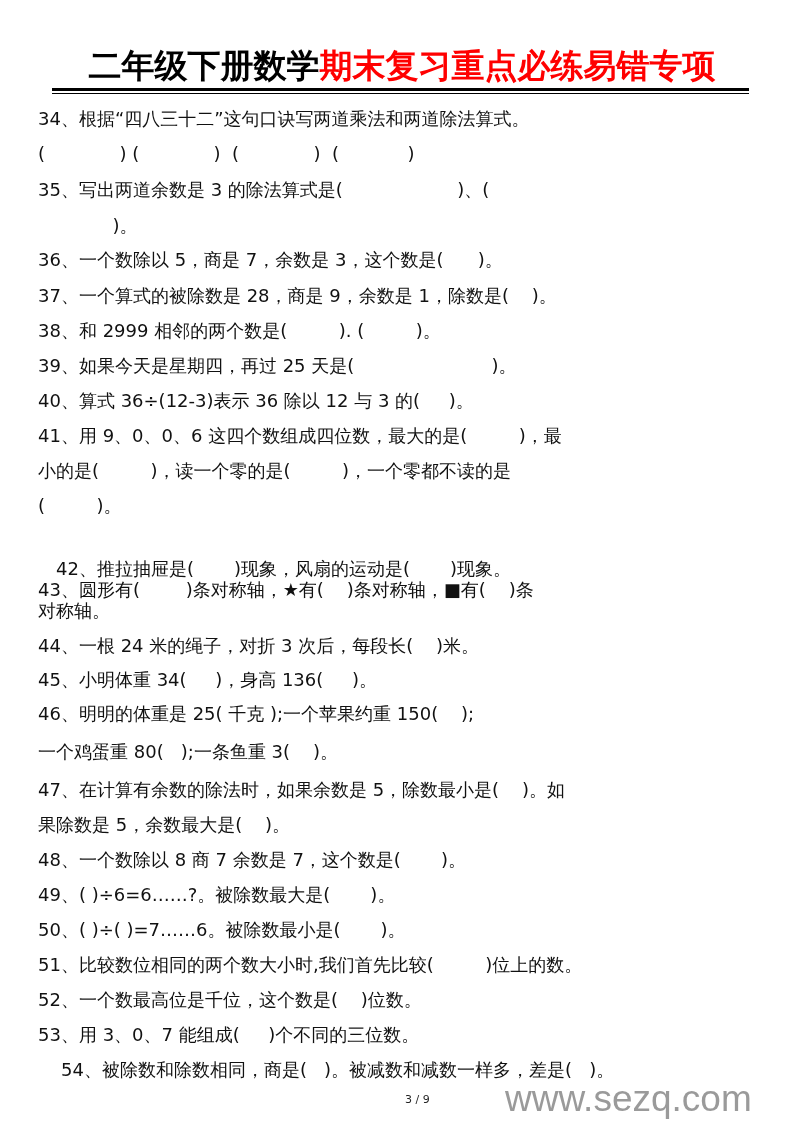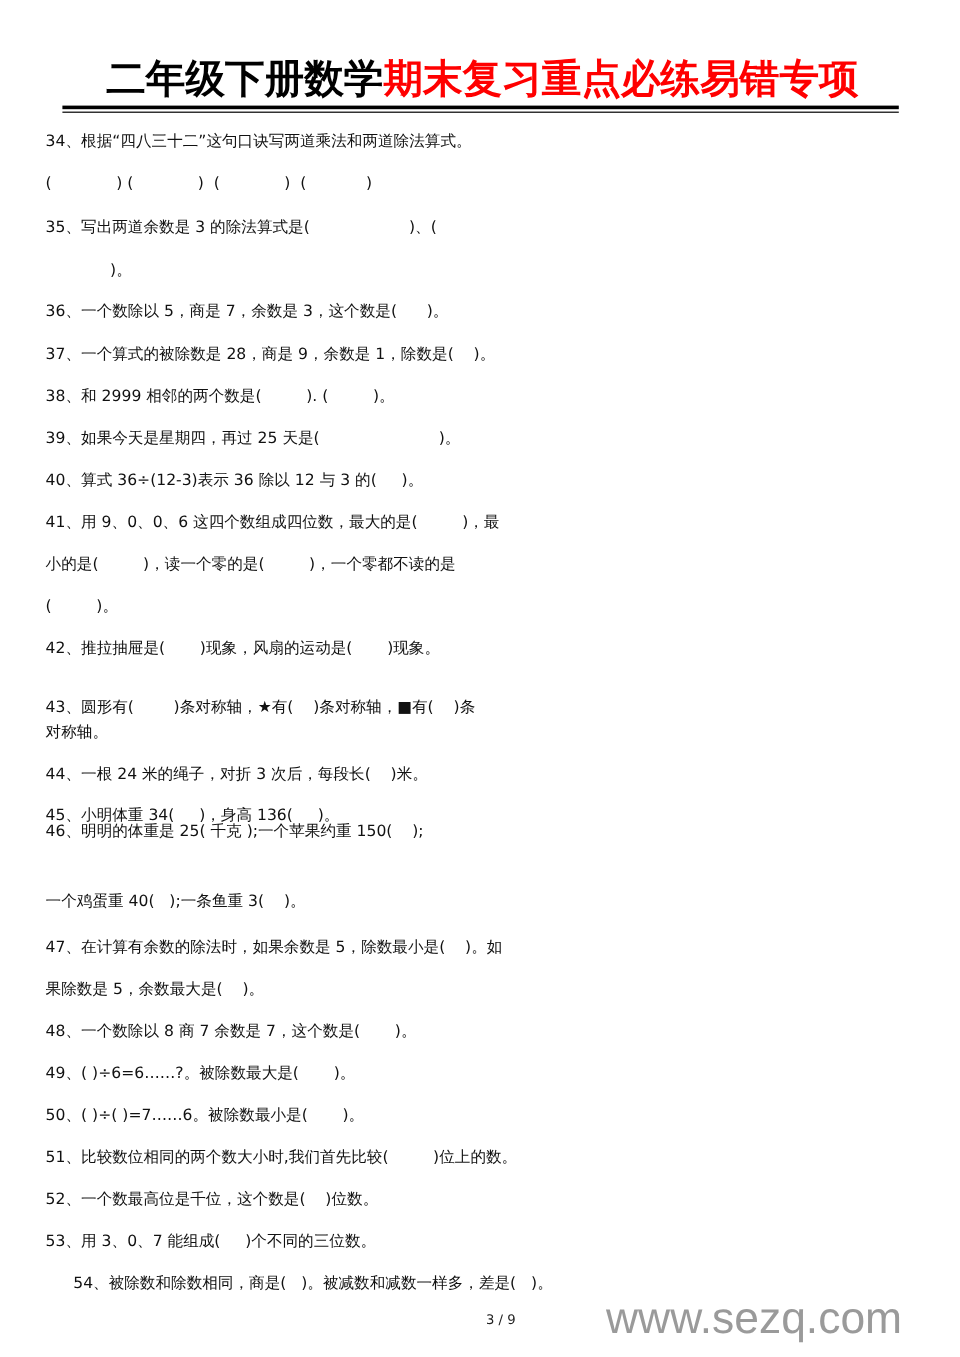--- a/index.html
+++ b/index.html
@@ -6,21 +6,21 @@
     body { width: 800px; height: 1131px; position: relative; overflow: hidden;
            font-family: "DejaVu Sans", "Liberation Sans", sans-serif; color: #111; }
     .title { position: absolute; top: 44px; left: 52px; width: 700px; text-align: center;
              font-size: 33px; font-weight: bold; letter-spacing: 0px; white-space: nowrap;
              line-height: 44px; }
     .title .black { color: #000; }
     .title .red { color: #ff0000; }
     .rule { position: absolute; left: 52px; width: 697px; background: #000; }
     .rule.r1 { top: 88px; height: 3px; }
     .rule.r2 { top: 93px; height: 1px; }
-    .line { position: absolute; left: 38px; font-size: 13px; line-height: 28px;
+    .line { position: absolute; left: 38px; font-size: 18px; line-height: 28px;
             white-space: pre; color: #111; }
     .page-num { position: absolute; top: 1093px; left: 389px; font-size: 11px;
                 font-family: "DejaVu Sans", sans-serif; color: #222; margin-left: 16px; }
     .watermark { position: absolute; top: 1078px; left: 505px; font-size: 37px;
                  color: rgba(120,120,120,0.75); font-family: "Liberation Sans", sans-serif;
                  letter-spacing: 0px; text-align: center; }
   </style>
 </head>
 <body>
 
@@ -36,27 +36,27 @@
     <div class="line" style="top: 176px;">35、写出两道余数是 3 的除法算式是(                    )、(</div>
     <div class="line" style="top: 212px;">             )。</div>
     <div class="line" style="top: 246px;">36、一个数除以 5，商是 7，余数是 3，这个数是(      )。</div>
     <div class="line" style="top: 282px;">37、一个算式的被除数是 28，商是 9，余数是 1，除数是(    )。</div>
     <div class="line" style="top: 317px;">38、和 2999 相邻的两个数是(         ). (         )。</div>
     <div class="line" style="top: 352px;">39、如果今天是星期四，再过 25 天是(                        )。</div>
     <div class="line" style="top: 387px;">40、算式 36÷(12-3)表示 36 除以 12 与 3 的(     )。</div>
     <div class="line" style="top: 422px;">41、用 9、0、0、6 这四个数组成四位数，最大的是(         )，最</div>
     <div class="line" style="top: 457px;">小的是(         )，读一个零的是(         )，一个零都不读的是</div>
     <div class="line" style="top: 492px;">(         )。</div>
-    <div class="line" style="top: 527px;">42、推拉抽屉是(       )现象，风扇的运动是(       )现象。</div>
+    <div class="line" style="top: 555px; margin-left: 18px;">42、推拉抽屉是(       )现象，风扇的运动是(       )现象。</div>
     <div class="line" style="top: 576px;">43、圆形有(        )条对称轴，★有(    )条对称轴，■有(    )条</div>
     <div class="line" style="top: 597px;">对称轴。</div>
     <div class="line" style="top: 632px;">44、一根 24 米的绳子，对折 3 次后，每段长(    )米。</div>
     <div class="line" style="top: 666px;">45、小明体重 34(     )，身高 136(     )。</div>
-    <div class="line" style="top: 680px;">46、明明的体重是 25( 千克 );一个苹果约重 150(    );</div>
-    <div class="line" style="top: 738px;">一个鸡蛋重 40(   );一条鱼重 3(    )。</div>
+    <div class="line" style="top: 700px;">46、明明的体重是 25( 千克 );一个苹果约重 150(    );</div>
+    <div class="line" style="top: 738px;">一个鸡蛋重 80(   );一条鱼重 3(    )。</div>
     <div class="line" style="top: 776px;">47、在计算有余数的除法时，如果余数是 5，除数最小是(    )。如</div>
     <div class="line" style="top: 811px;">果除数是 5，余数最大是(    )。</div>
     <div class="line" style="top: 846px;">48、一个数除以 8 商 7 余数是 7，这个数是(       )。</div>
     <div class="line" style="top: 881px;">49、( )÷6=6……?。被除数最大是(       )。</div>
     <div class="line" style="top: 916px;">50、( )÷( )=7……6。被除数最小是(       )。</div>
     <div class="line" style="top: 951px;">51、比较数位相同的两个数大小时,我们首先比较(         )位上的数。</div>
     <div class="line" style="top: 986px;">52、一个数最高位是千位，这个数是(    )位数。</div>
     <div class="line" style="top: 1021px; text-align: right;">53、用 3、0、7 能组成(     )个不同的三位数。</div>
     <div class="line" style="top: 1056px; margin-left: 23px;">54、被除数和除数相同，商是(   )。被减数和减数一样多，差是(   )。</div>
   </div>

